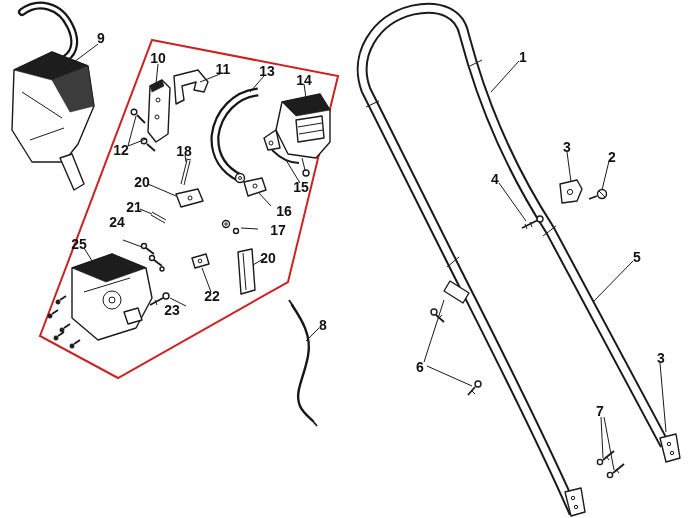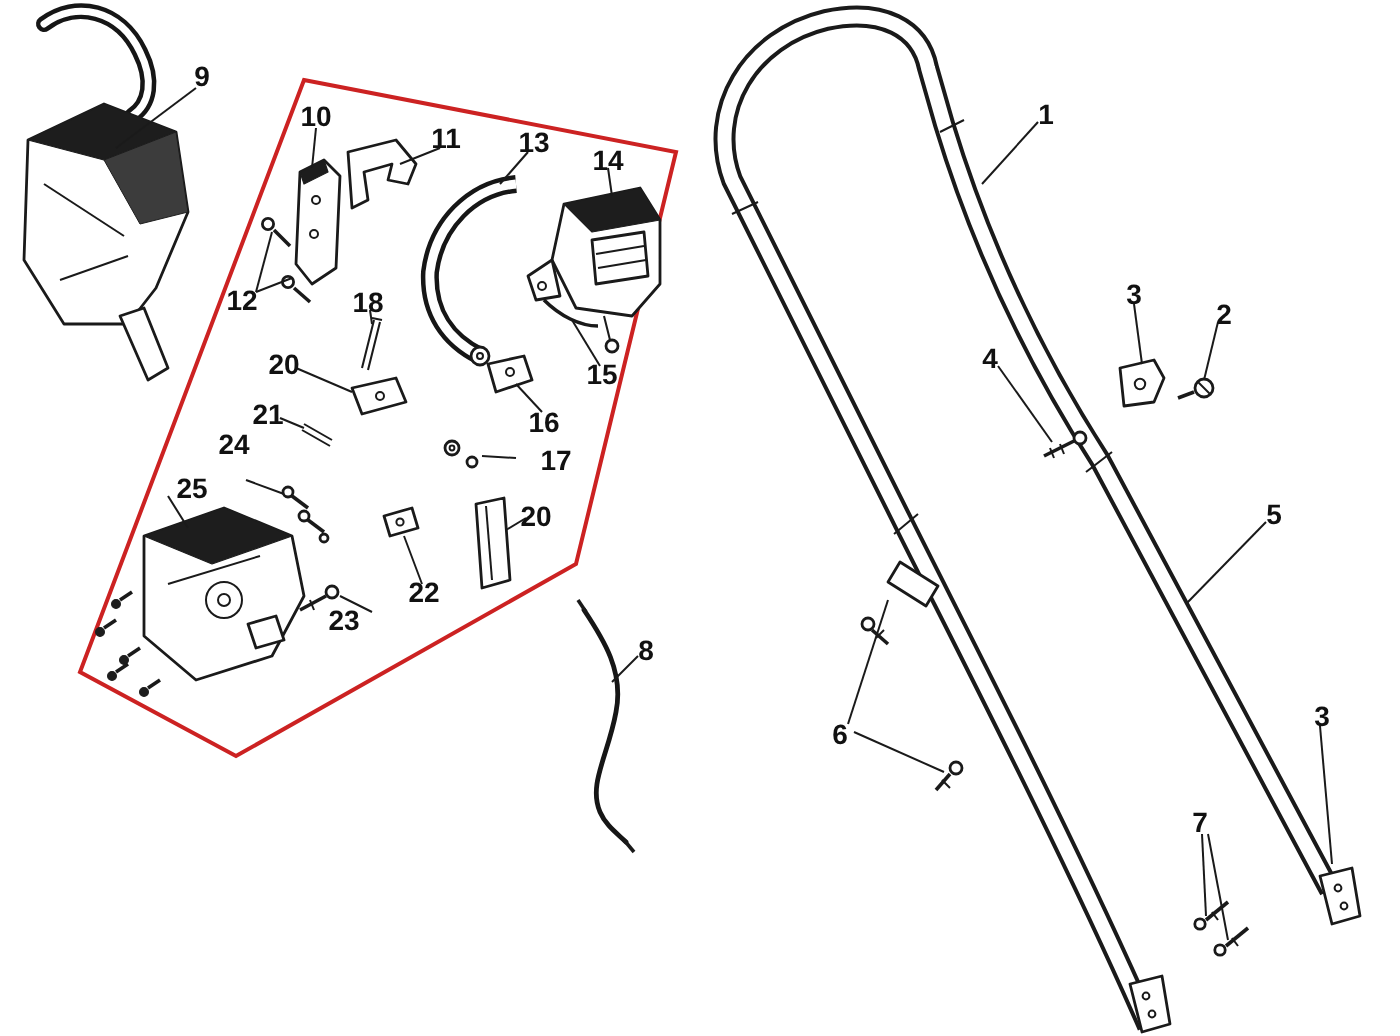--- a/index.html
+++ b/index.html
@@ -220,24 +220,24 @@
   <span class="callout" style="left:101px;top:38px">9</span>
   <span class="callout" style="left:158px;top:58px">10</span>
   <span class="callout" style="left:223px;top:69px">11</span>
   <span class="callout" style="left:267px;top:71px">13</span>
   <span class="callout" style="left:304px;top:80px">14</span>
   <span class="callout" style="left:121px;top:150px">12</span>
   <span class="callout" style="left:184px;top:151px">18</span>
   <span class="callout" style="left:142px;top:182px">20</span>
   <span class="callout" style="left:134px;top:207px">21</span>
   <span class="callout" style="left:301px;top:187px">15</span>
-  <span class="callout" style="left:272px;top:211px">16</span>
+  <span class="callout" style="left:284px;top:211px">16</span>
   <span class="callout" style="left:278px;top:230px">17</span>
   <span class="callout" style="left:117px;top:222px">24</span>
-  <span class="callout" style="left:96px;top:244px">25</span>
+  <span class="callout" style="left:79px;top:244px">25</span>
   <span class="callout" style="left:268px;top:258px">20</span>
   <span class="callout" style="left:212px;top:296px">22</span>
   <span class="callout" style="left:172px;top:310px">23</span>
   <span class="callout" style="left:323px;top:325px">8</span>
   <span class="callout" style="left:523px;top:57px">1</span>
   <span class="callout" style="left:567px;top:147px">3</span>
   <span class="callout" style="left:612px;top:157px">2</span>
   <span class="callout" style="left:495px;top:179px">4</span>
   <span class="callout" style="left:637px;top:257px">5</span>
   <span class="callout" style="left:420px;top:367px">6</span>

